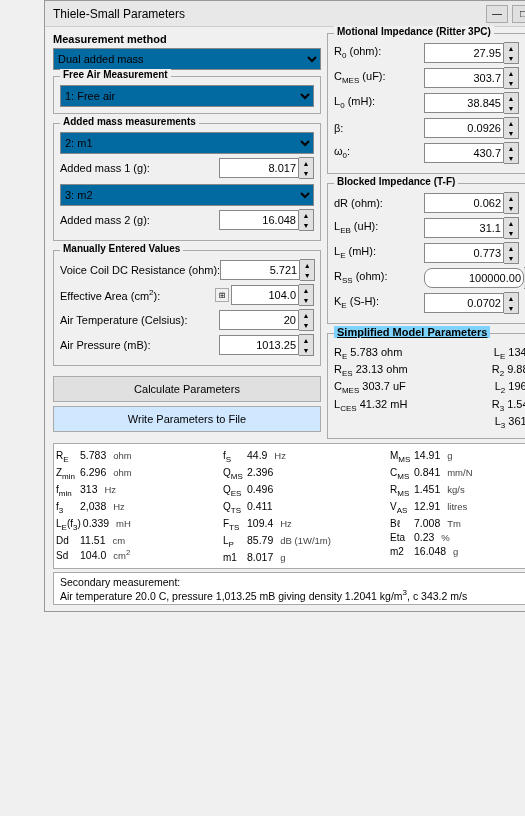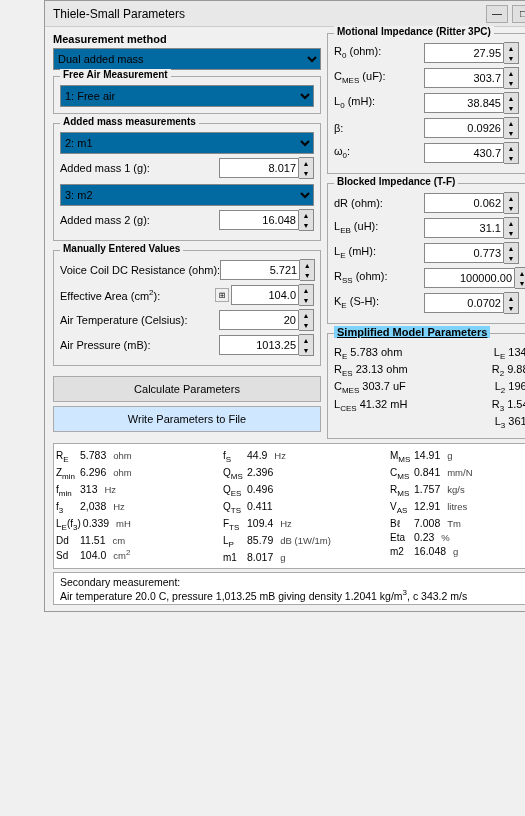--- a/index.html
+++ b/index.html
@@ -136,21 +136,22 @@
     .rparam-input {
       width: 80px;
       height: 20px;
       border: 1px solid #888;
       font-size: 11px;
       text-align: right;
       padding: 0 2px;
       background: white;
     }
     .rparam-input-wide {
-      width: 91px;
+      width: 100px;
+      border-radius: 8px;
     }
     .manual-label {
       font-size: 11px;
       white-space: nowrap;
     }
     .btn-calculate {
       width: 100%;
       height: 26px;
       background: #e0e0e0;
       border: 1px solid #aaa;
@@ -544,21 +545,21 @@
               <span class="res-val">0.411</span>
             </div>
           <div class="res-item"><span class="res-key">F<sub>TS</sub></span><span class="res-val">109.4</span>&nbsp;<span class="res-unit">Hz</span></div>
           <div class="res-item"><span class="res-key">L<sub>P</sub></span><span class="res-val">85.79</span>&nbsp;<span class="res-unit">dB (1W/1m)</span></div>
           <div class="res-item"><span class="res-key">m1</span><span class="res-val">8.017</span>&nbsp;<span class="res-unit">g</span></div>
         </div>
 
         <div>
           <div class="res-item"><span class="res-key">M<sub>MS</sub></span><span class="res-val">14.91</span>&nbsp;<span class="res-unit">g</span></div>
           <div class="res-item"><span class="res-key">C<sub>MS</sub></span><span class="res-val">0.841</span>&nbsp;<span class="res-unit">mm/N</span></div>
-          <div class="res-item"><span class="res-key">R<sub>MS</sub></span><span class="res-val">1.757</span>&nbsp;<span class="res-unit">kg/s</span></div>
+          <div class="res-item"><span class="res-key">R<sub>MS</sub></span><span class="res-val">1.451</span>&nbsp;<span class="res-unit">kg/s</span></div>
           <div class="res-item"><span class="res-key">V<sub>AS</sub></span><span class="res-val">12.91</span>&nbsp;<span class="res-unit">litres</span></div>
           <div class="res-item"><span class="res-key">Bℓ</span><span class="res-val">7.008</span>&nbsp;<span class="res-unit">Tm</span></div>
           <div class="res-item"><span class="res-key">Eta</span><span class="res-val">0.23</span>&nbsp;<span class="res-unit">%</span></div>
           <div class="res-item"><span class="res-key">m2</span><span class="res-val">16.048</span>&nbsp;<span class="res-unit">g</span></div>
         </div>
       </div>
     </div>
 
     <div class="secondary-box">
       <div>Secondary measurement:</div>

